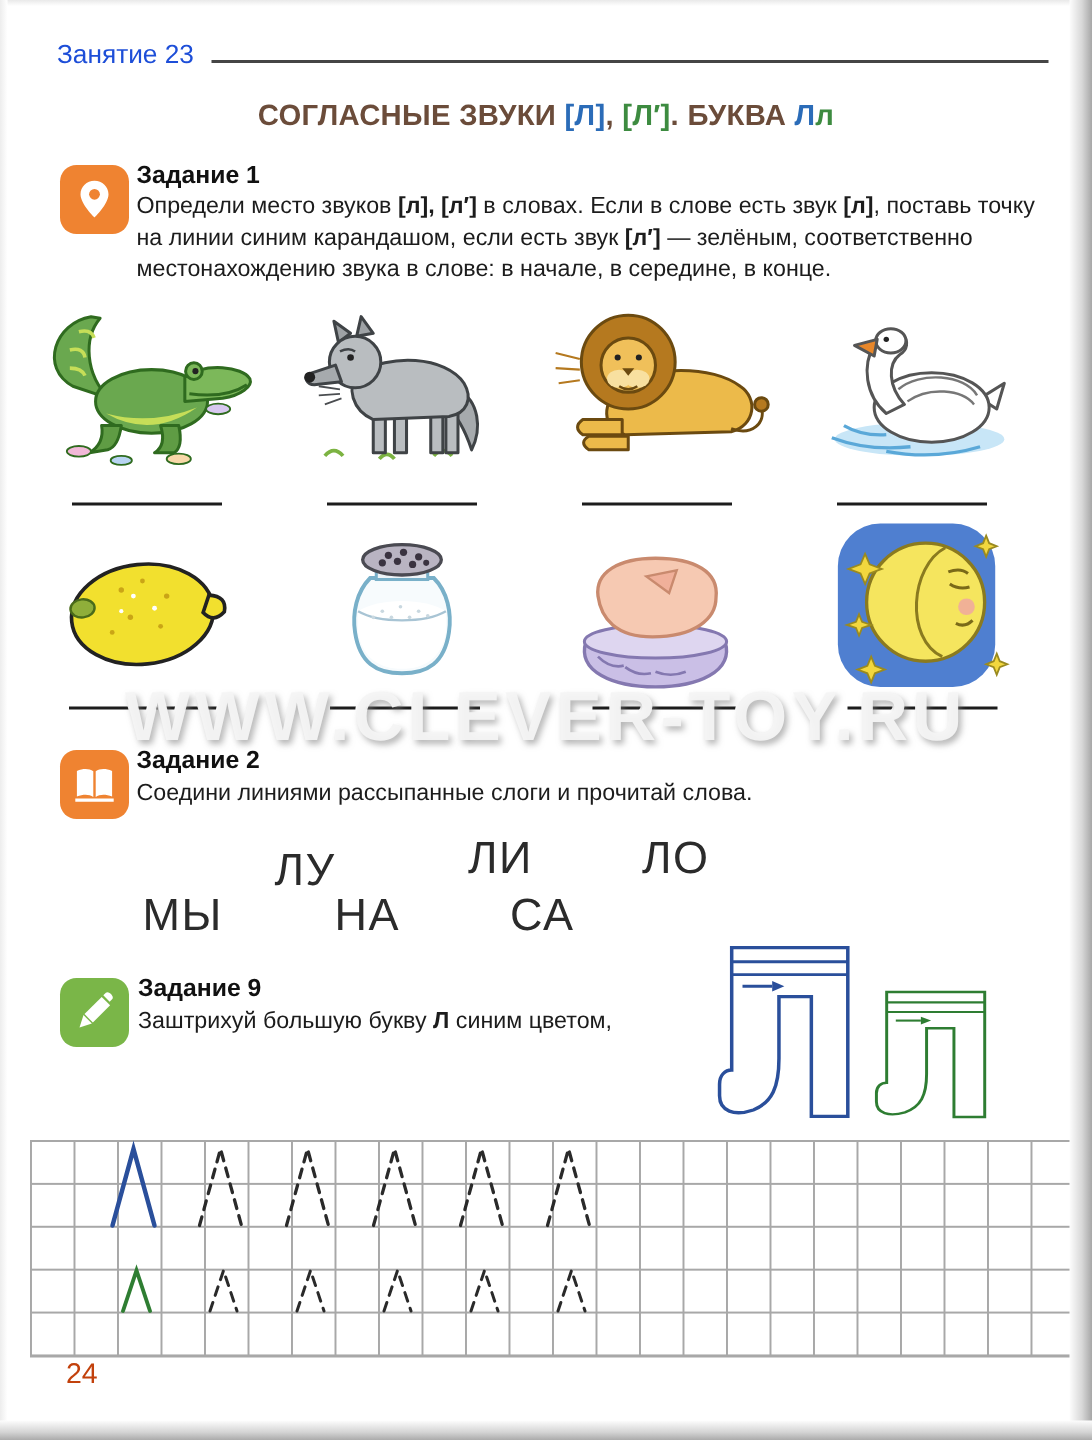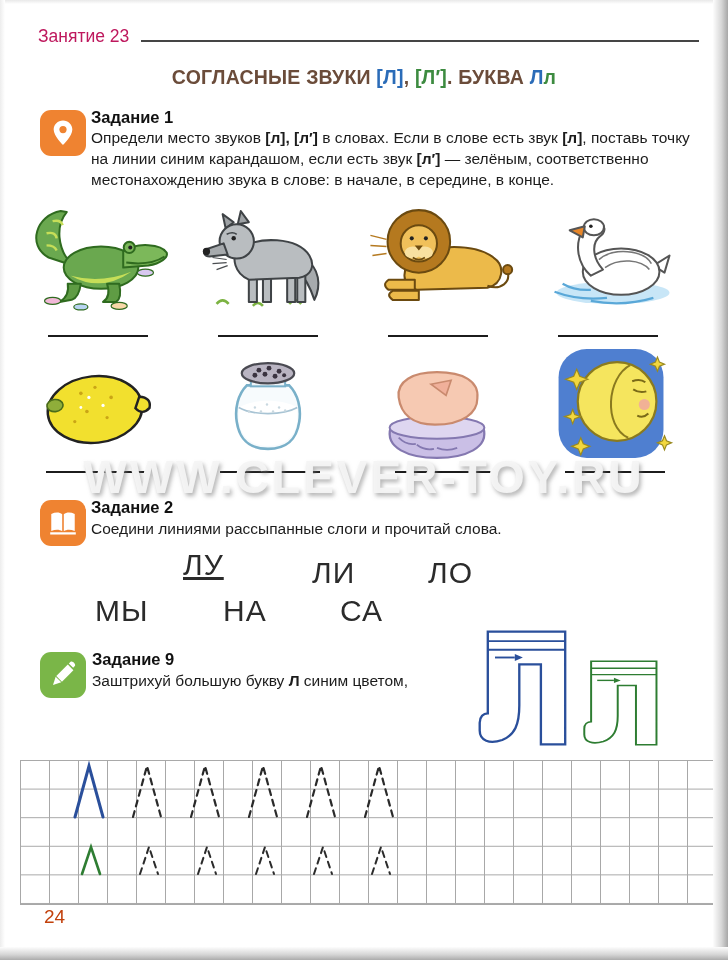--- a/index.html
+++ b/index.html
@@ -8,21 +8,21 @@
   
   .edge-right{position:absolute;top:0;right:0;width:15px;height:100%;
       background:linear-gradient(to right,#fdfdfd 0%,#d8d8d8 55%,#a7a7a7 100%);z-index:9;}
   .edge-bottom{position:absolute;left:0;bottom:0;width:100%;height:13px;
       background:linear-gradient(to bottom,#fdfdfd 0%,#d4d4d4 60%,#ababab 100%);z-index:9;}
   .edge-top{position:absolute;left:0;top:0;width:100%;height:4px;
       background:linear-gradient(to bottom,#e9e9e9,#ffffff);z-index:9;}
   .edge-left{position:absolute;left:0;top:0;width:5px;height:100%;
       background:linear-gradient(to right,#ededed,#ffffff);z-index:9;}
 
-  .lesson-label{position:absolute;left:38px;top:26px;font-size:17.5px;color:#be185d;}
+  .lesson-label{position:absolute;left:38px;top:26px;font-size:17.5px;color:#1d4ed8;}
   .header-rule{position:absolute;left:141px;top:40px;width:558px;height:2px;background:#454545;}
 
   .main-title{position:absolute;left:0;top:66px;width:728px;text-align:center;
       font-size:19.5px;font-weight:bold;letter-spacing:.2px;}
 
   .task-icon{position:absolute;width:46px;height:46px;border-radius:11px;
       display:flex;align-items:center;justify-content:center;}
   .task-icon svg{width:32px;height:32px;display:block;}
   .task-header{position:absolute;font-size:16.5px;font-weight:bold;color:#111;}
   .task-text{position:absolute;font-size:15.5px;line-height:1.34;color:#1c1c1c;}
@@ -241,21 +241,21 @@
     <svg viewBox="0 0 24 24">
       <path d="M3.2 5.2 C6.4 3.8 9.4 3.9 11.4 5.4 L11.4 18.2 C9.4 16.8 6.4 16.7 3.2 18 Z" fill="#ffffff"></path>
       <path d="M20.8 5.2 C17.6 3.8 14.6 3.9 12.6 5.4 L12.6 18.2 C14.6 16.8 17.6 16.7 20.8 18 Z" fill="#ffffff"></path>
       <path d="M2.4 19.8 L21.6 19.8" stroke="#ffffff" stroke-width="1.7"></path>
     </svg>
   </div>
   <div class="task-header" style="left:91px;top:498px;">Задание 2</div>
   <div class="task-text" style="left:91px;top:519px;width:600px;"><span>Соедини линиями рассыпанные слоги и прочитай слова.</span></div>
 
   <div id="syllables-layer" style="position:absolute;left:0;top:548px;width:728px;height:84px;">
-      <span class="syllable" style="left: 183px; top: 0; text-decoration: underline;">ЛУ</span>
+      <span class="syllable" style="left: 183px; top: 16px;">ЛУ</span>
       <span class="syllable" style="left: 312px; top: 8px;">ЛИ</span>
       <span class="syllable" style="left: 428px; top: 8px;">ЛО</span>
       <span class="syllable" style="left: 95px; top: 46px;">МЫ</span>
       <span class="syllable" style="left: 223px; top: 46px;">НА</span>
       <span class="syllable" style="left: 340px; top: 46px;">СА</span>
     </div>
 
   <div class="task-icon" style="left: 40px; top: 652px; background: rgb(122, 182, 72);">
     <svg viewBox="0 0 24 24">
       <path d="M4.5 19.5 l2 -6.2 4.2 4.2 Z" fill="#ffffff"></path>

